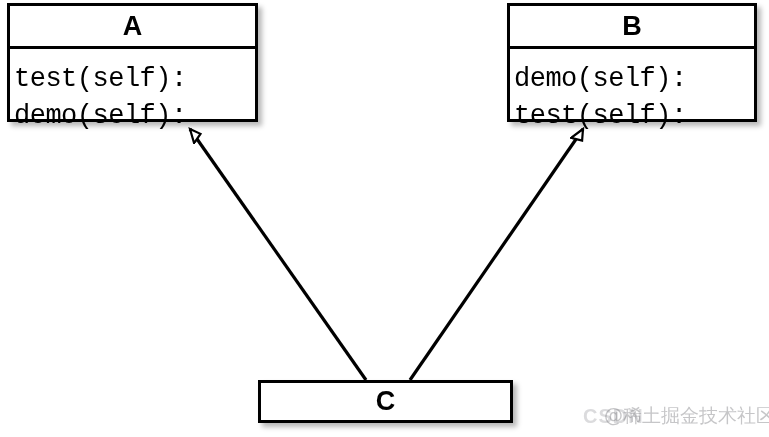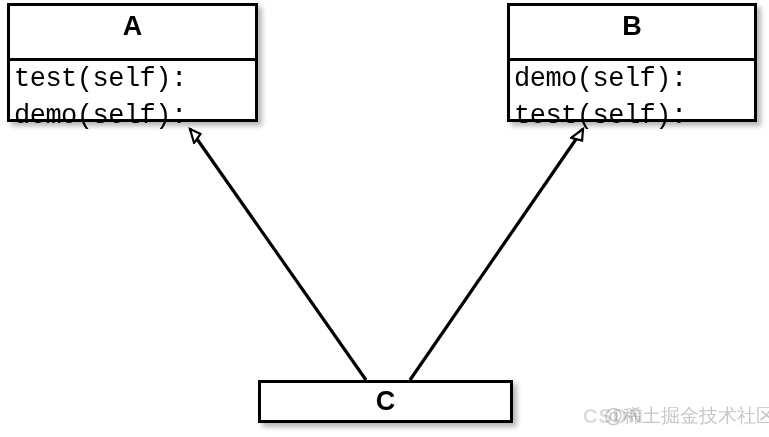--- a/index.html
+++ b/index.html
@@ -36,22 +36,21 @@
     line-height: 1;
     display: flex;
     align-items: center;
     justify-content: center;
   }
   .uml-members {
     box-sizing: border-box;
     border-top: 3px solid #000000;
     font-family: "Liberation Mono", "DejaVu Sans Mono", monospace;
     color: #000000;
-    padding: 0 4px;
-    margin-top: 12px;
+    padding: 12px 4px;
   }
   .uml-member {
     font-size: 27px;
     line-height: 37px;
     white-space: pre;
     letter-spacing: -0.5px;
   }
 
   
   #class-a {

